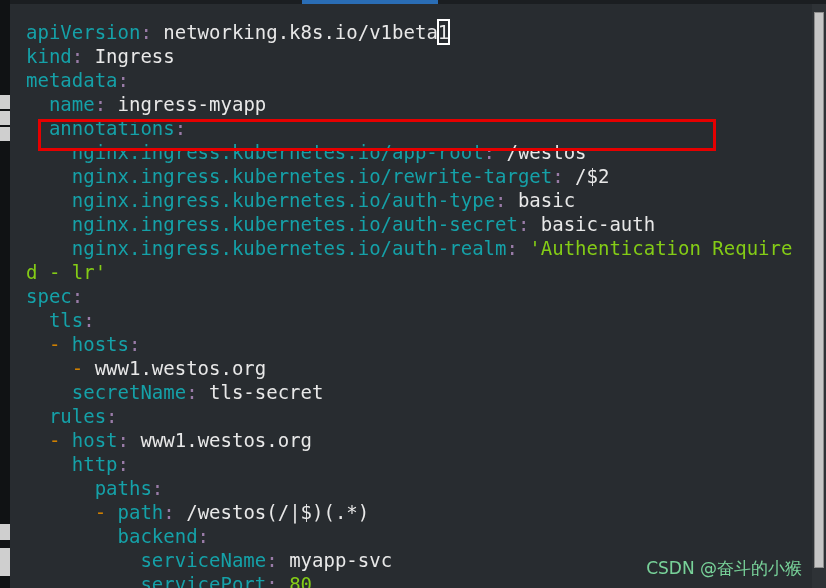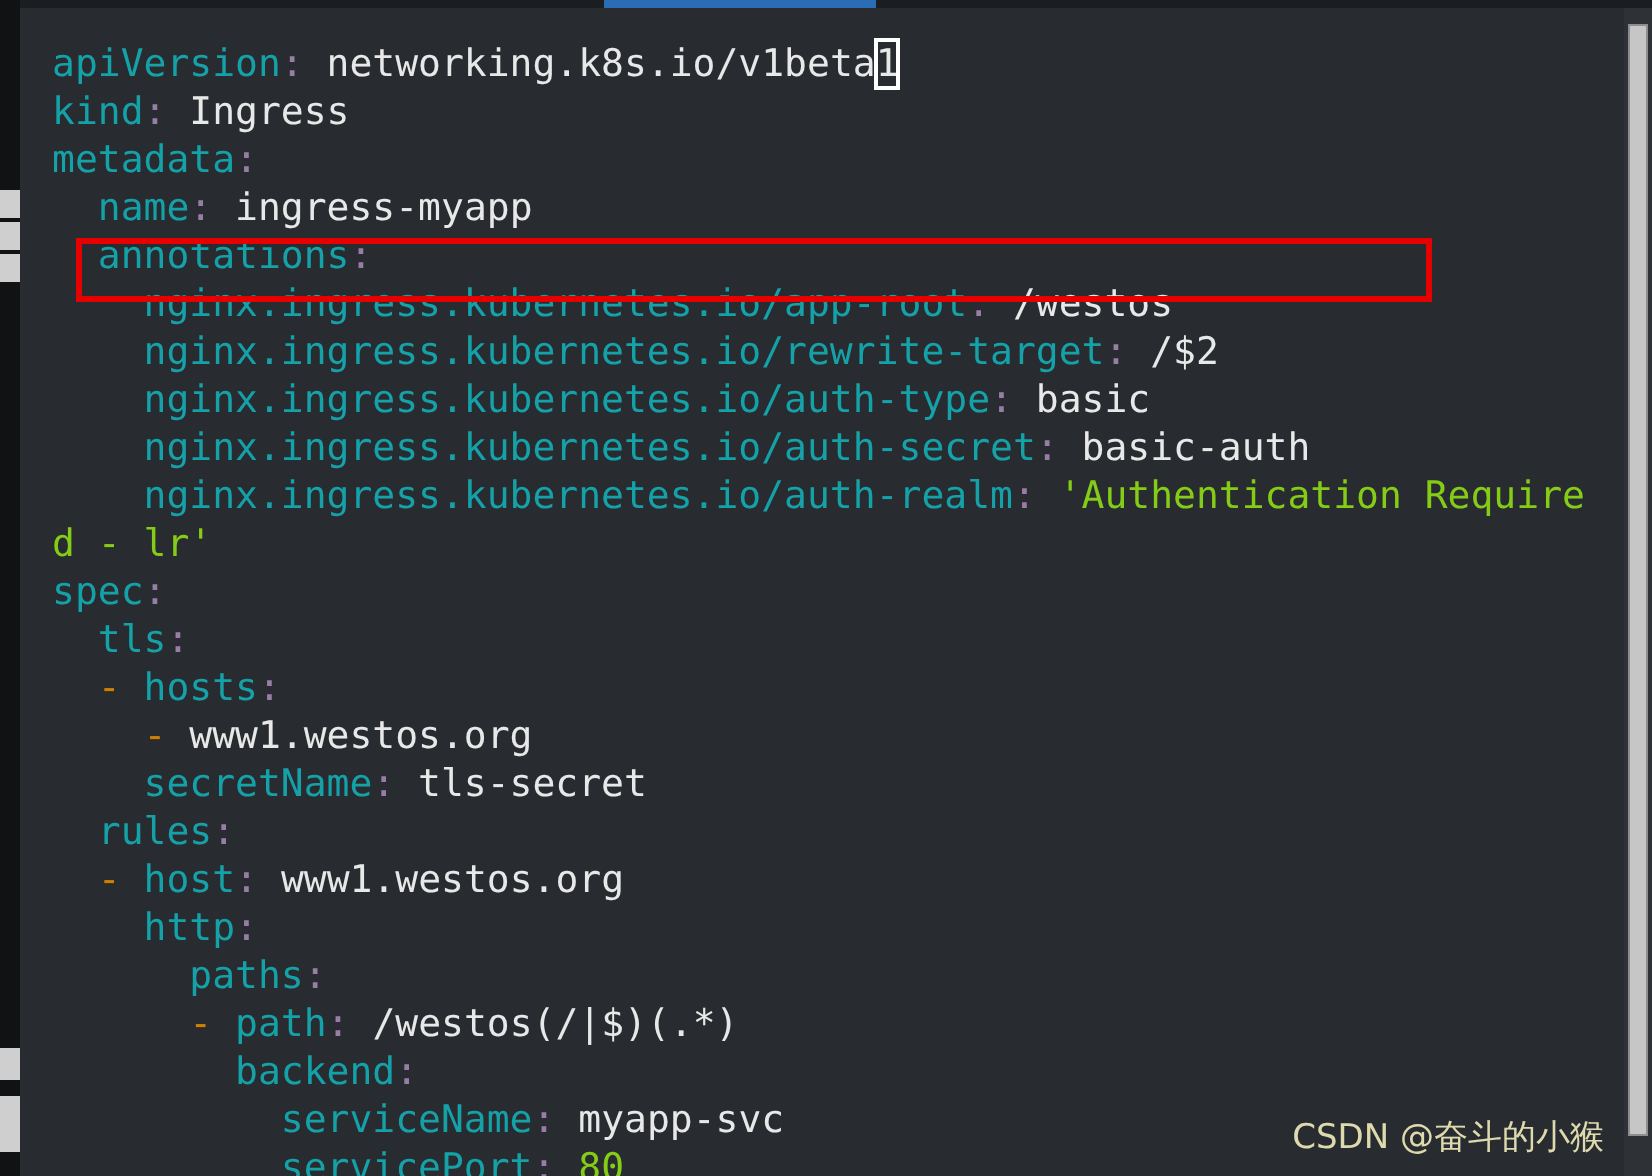--- a/index.html
+++ b/index.html
@@ -111,21 +111,21 @@
     border: 3px solid #e60000;
     box-sizing: border-box;
     pointer-events: none;
   }
 
   
   #watermark {
     position: absolute;
     right: 24px;
     bottom: 8px;
-    color: #fef9c3;
+    color: #86efac;
     font-family: "DejaVu Sans", "Liberation Sans", sans-serif;
     font-size: 17px;
     opacity: 0.85;
   }
 </style>
 </head>
 <body>
 
 <div id="screen">
 

